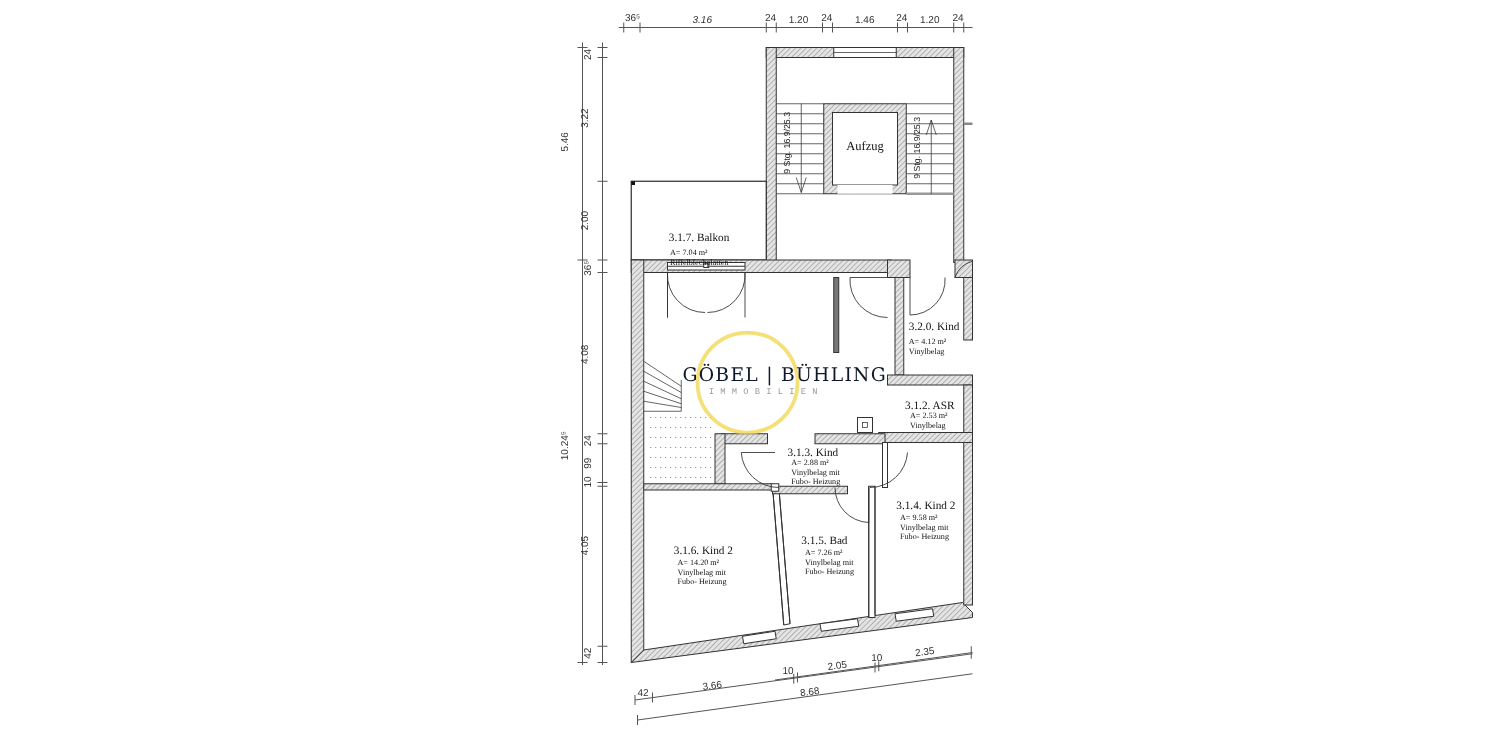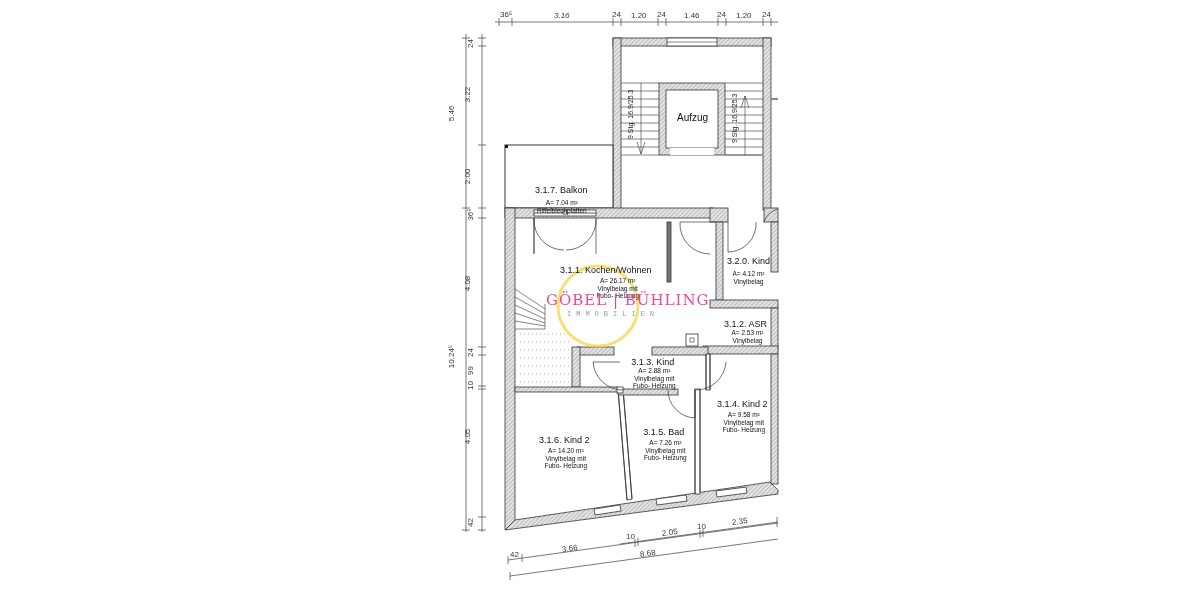--- a/index.html
+++ b/index.html
@@ -1,23 +1,23 @@
 <!DOCTYPE html>
 <html><head>
 <meta charset="utf-8">
 <style>
   html,body{margin:0;padding:0;background:#ffffff;}
   body{width:1200px;height:600px;position:relative;overflow:hidden;font-family:"Liberation Sans",sans-serif;color:#222;}
   #plan{position:absolute;left:0;top:4px;width:1200px;height:600px;}
-  .lbl{position:absolute;font-family:Liberation Sans, sans-serif;color:#111;line-height:1.15;text-align:center;}
+  .lbl{position:absolute;font-family:Liberation Serif, serif;color:#111;line-height:1.15;}
   .room-name{font-size:9px;}
   .room-sub{font-size:6.5px;}
   .dim{position:absolute;font-size:8px;color:#333;font-family:"Liberation Sans",sans-serif;white-space:nowrap;}
   .vdim{transform:rotate(-90deg);transform-origin:center center;}
-  .wm1{position:absolute;font-family:"DejaVu Serif",serif;font-size:15px;letter-spacing:1px;color:#ec4899;white-space:nowrap;}
+  .wm1{position:absolute;font-family:"DejaVu Serif",serif;font-size:15px;letter-spacing:1px;color:#0f172a;white-space:nowrap;}
   .wm2{position:absolute;font-family:Liberation Mono, monospace;font-size:7px;letter-spacing:5px;color:#9b9b9b;white-space:nowrap;}
   .stairtxt{position:absolute;font-size:7px;color:#222;white-space:nowrap;transform:rotate(-90deg);transform-origin:left top;}
 </style>
 </head>
 <body>
 
 <div id="plan">
   <svg width="1200" height="600" viewBox="0 0 1200 600" xmlns="http://www.w3.org/2000/svg">
     <defs>
       <pattern id="hatch" width="3" height="3" patternUnits="userSpaceOnUse" patternTransform="rotate(45)">
@@ -253,28 +253,20 @@
   <span class="stairtxt" style="left:627px;top:135px;">9 Stg. 16.9/25.3</span>
   <span class="stairtxt" style="left:731px;top:139px;">9 Stg. 16.9/25.3</span>
 
   
   <div class="lbl" style="left:535px;top:159px;margin-top:22px;">
     <div class="room-name">3.1.7. Balkon</div>
     <div class="room-sub" style="margin-left:1px;margin-top:4px;">A= 7.04 m²</div>
     <div class="room-sub" style="margin-left:1px;">Riffelblechplatten</div>
   </div>
 
-  <div class="lbl" style="left:560px;top:261px;">
-    <div class="room-name">3.1.1. Kochen/Wohnen</div>
-    <div style="margin-left:24px;margin-top:2px;">
-      <div class="room-sub">A= 26.17 m²</div>
-      <div class="room-sub">Vinylbelag mit</div>
-      <div class="room-sub">Fubo- Heizung</div>
-    </div>
-  </div>
 
   <div class="lbl" style="left:727px;top:252px;">
     <div class="room-name">3.2.0. Kind</div>
     <div class="room-sub" style="margin-top:4px;">A= 4.12 m²</div>
     <div class="room-sub">Vinylbelag</div>
   </div>
 
   <div class="lbl" style="left:724px;top:315px;">
     <div class="room-name">3.1.2. ASR</div>
     <div class="room-sub" style="margin-left:4px;">A= 2.53 m²</div>

